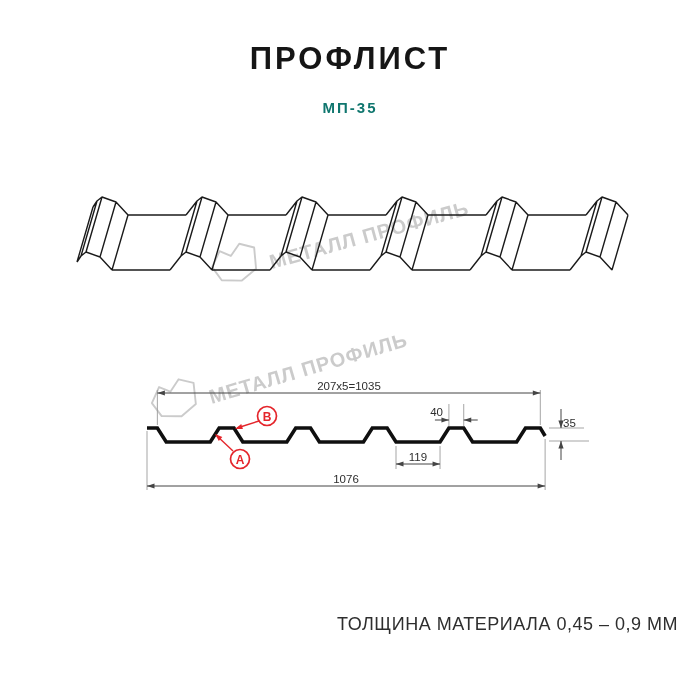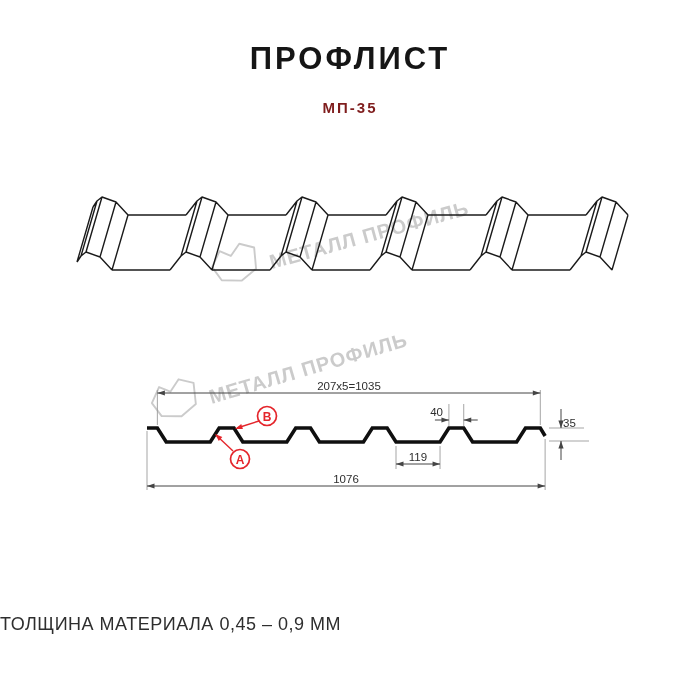--- a/index.html
+++ b/index.html
@@ -1,22 +1,22 @@
 <!DOCTYPE html>
 <html><head>
 <meta charset="utf-8">
 <style>
   html,body{margin:0;padding:0;background:#fff;}
   .page{position:relative;width:700px;height:700px;background:#ffffff;overflow:hidden;
         font-family:"Liberation Sans",sans-serif;}
   .title{position:absolute;top:41px;left:0;width:700px;text-align:center;
          font-size:31px;font-weight:bold;letter-spacing:3px;color:#151515;}
   .subtitle{position:absolute;top:99px;left:0;width:700px;text-align:center;
-         font-size:15px;font-weight:bold;letter-spacing:2px;color:#7f1d1d;}
-  .footer-note{position:absolute;top:614px;left:0;width:678px;text-align:left;
+         font-size:15px;font-weight:bold;letter-spacing:2px;color:#0f766e;}
+  .footer-note{position:absolute;top:614px;left:0;width:678px;text-align:right;
          font-size:18px;letter-spacing:.5px;color:#2e2e2e;}
   .watermark{position:absolute;display:flex;align-items:flex-end;gap:7px;
          color:#a6a6a6;opacity:.58;font-weight:bold;font-size:20px;letter-spacing:1px;
          white-space:nowrap;pointer-events:none;}
   .watermark svg{flex:0 0 auto;}
   .wm1{left:214px;top:250px;transform:rotate(-15.5deg);transform-origin:0 80%;}
   .wm2{left:154px;top:386px;transform:rotate(-16.5deg);transform-origin:0 80%;}
   #drawing-svg{position:absolute;left:0;top:0;z-index:2;}
   .watermark{z-index:1;}
   .outline3d{fill:none;stroke:#1b1b1b;stroke-width:1.4;stroke-linejoin:round;}

